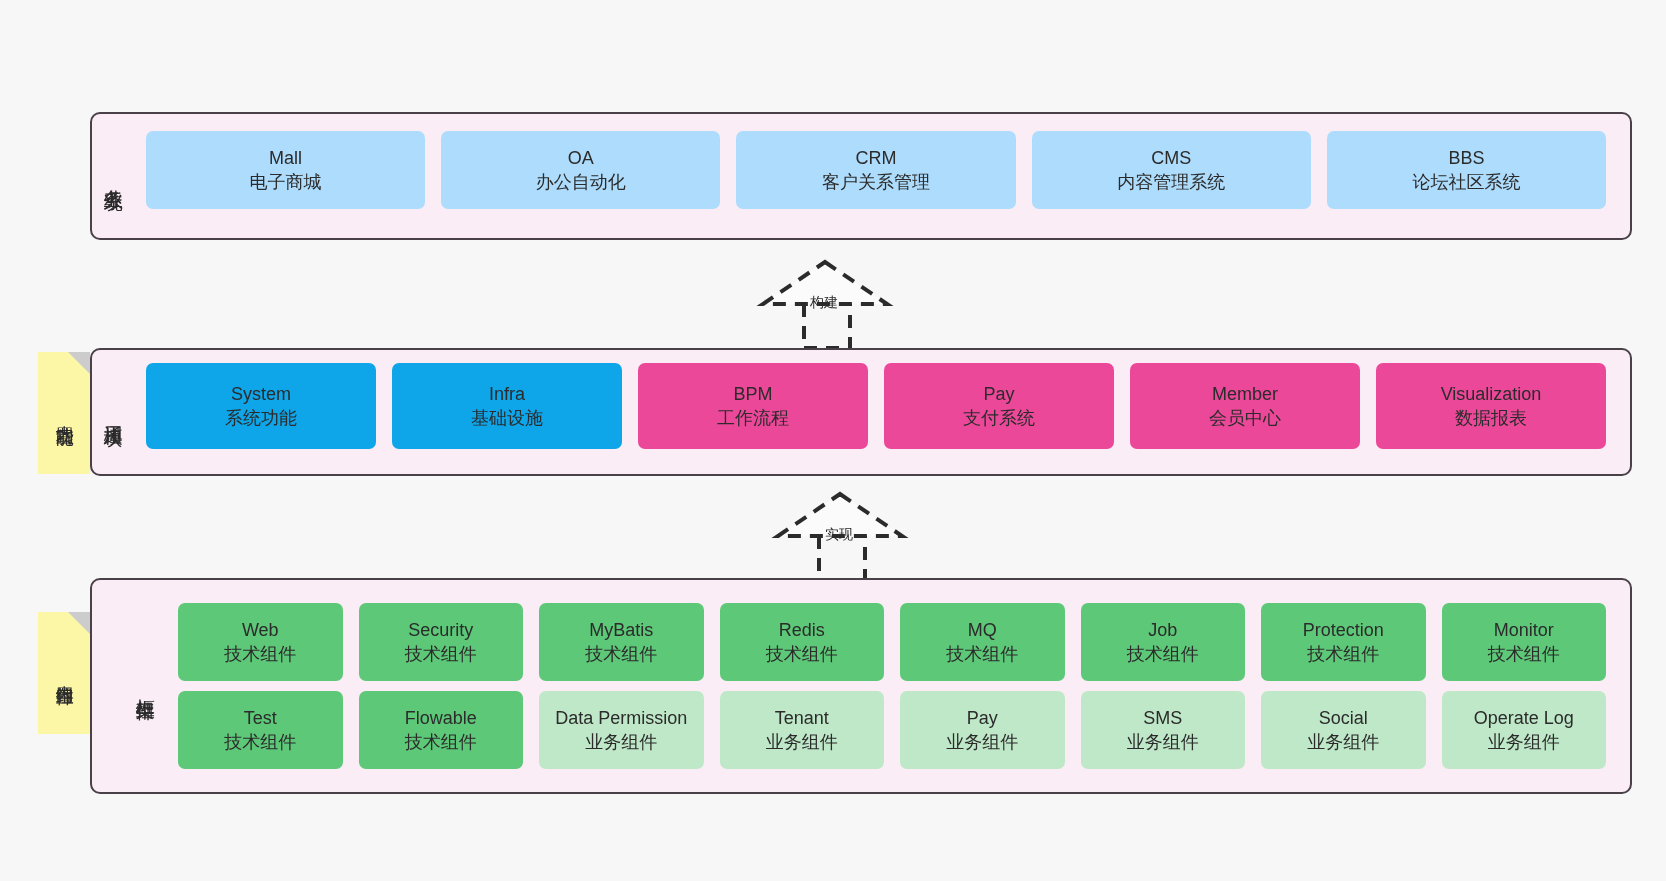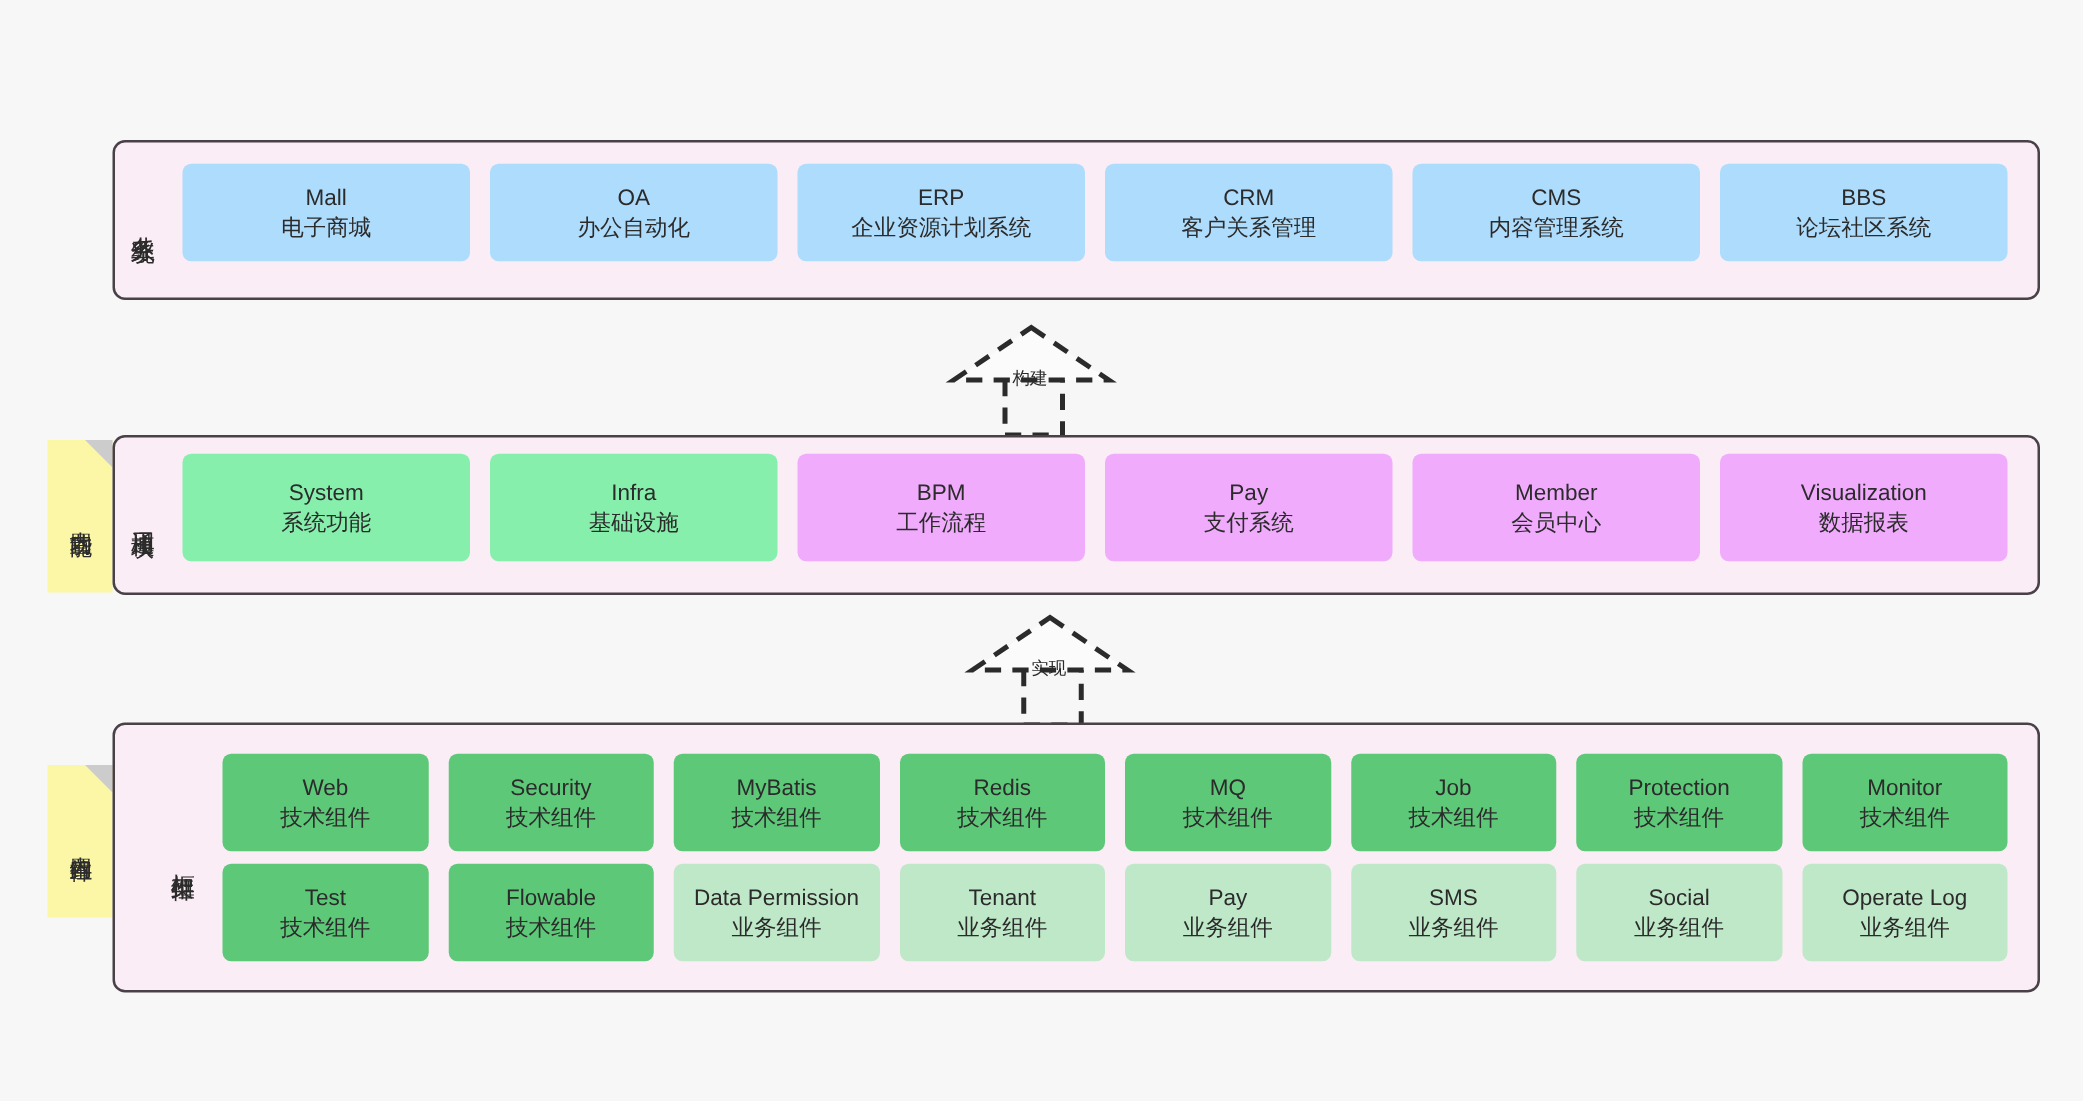--- a/index.html
+++ b/index.html
@@ -55,22 +55,22 @@
     text-align: center;
     color: #2B2B2B;
     font-size: 18px;
     line-height: 1.35;
     padding: 4px 6px;
   }
   .tile .t-en { white-space: normal; }
   .tile .t-cn { white-space: nowrap; }
 
   .blue   { background: #AEDCFC; height: 78px; }
-  .red    { background: #86efac; height: 86px; }
-  .pink   { background: #f0abfc; height: 86px; }
+  .red    { background: #0ea5e9; height: 86px; }
+  .pink   { background: #ec4899; height: 86px; }
   .green  { background: #5DC878; height: 78px; }
   .lgreen { background: #BFE8C8; height: 78px; }
 
   
   #band-business { left: 90px; top: 112px; width: 1542px; height: 128px; }
   #band-business .band-body { padding-right: 16px; }
 
   
   #band-modules { left: 90px; top: 348px; width: 1542px; height: 128px; }
   #band-modules .band-body { padding-right: 16px; }
@@ -131,24 +131,20 @@
   <div class="band" id="band-business">
     <div class="band-label">业务系统</div>
     <div class="band-body">
       <div class="tile blue">
         <span class="t-en">Mall</span>
         <span class="t-cn">电子商城</span>
       </div>
       <div class="tile blue">
         <span class="t-en">OA</span>
         <span class="t-cn">办公自动化</span>
-      </div>
-      <div class="tile blue">
-        <span class="t-en">ERP</span>
-        <span class="t-cn">企业资源计划系统</span>
       </div>
       <div class="tile blue">
         <span class="t-en">CRM</span>
         <span class="t-cn">客户关系管理</span>
       </div>
       <div class="tile blue">
         <span class="t-en">CMS</span>
         <span class="t-cn">内容管理系统</span>
       </div>
       <div class="tile blue">

